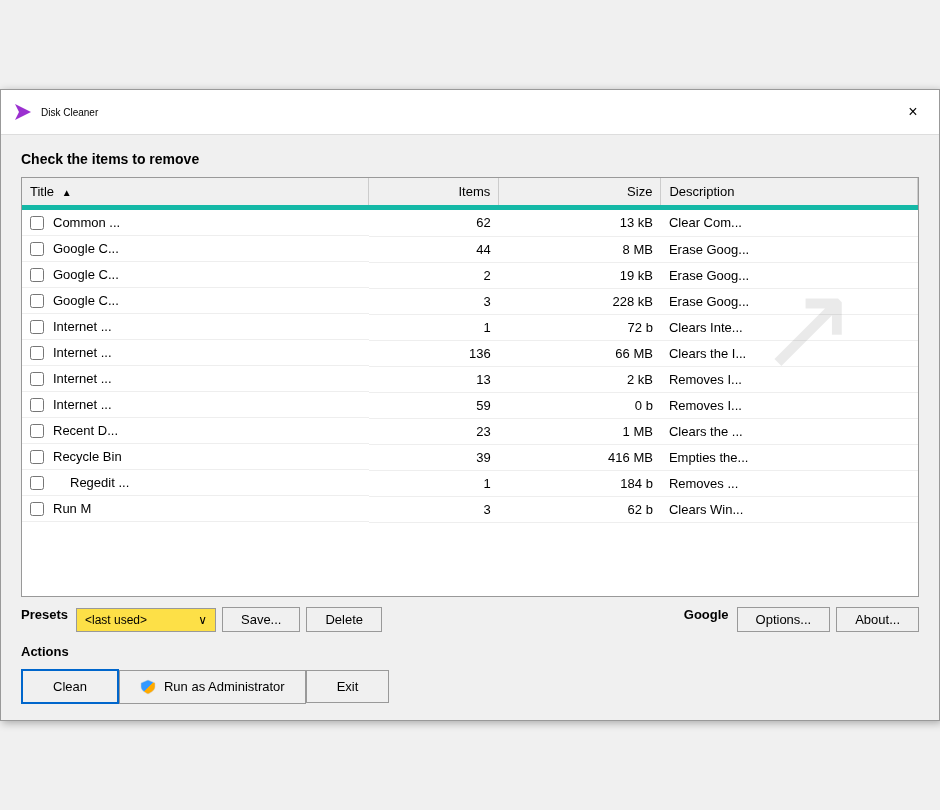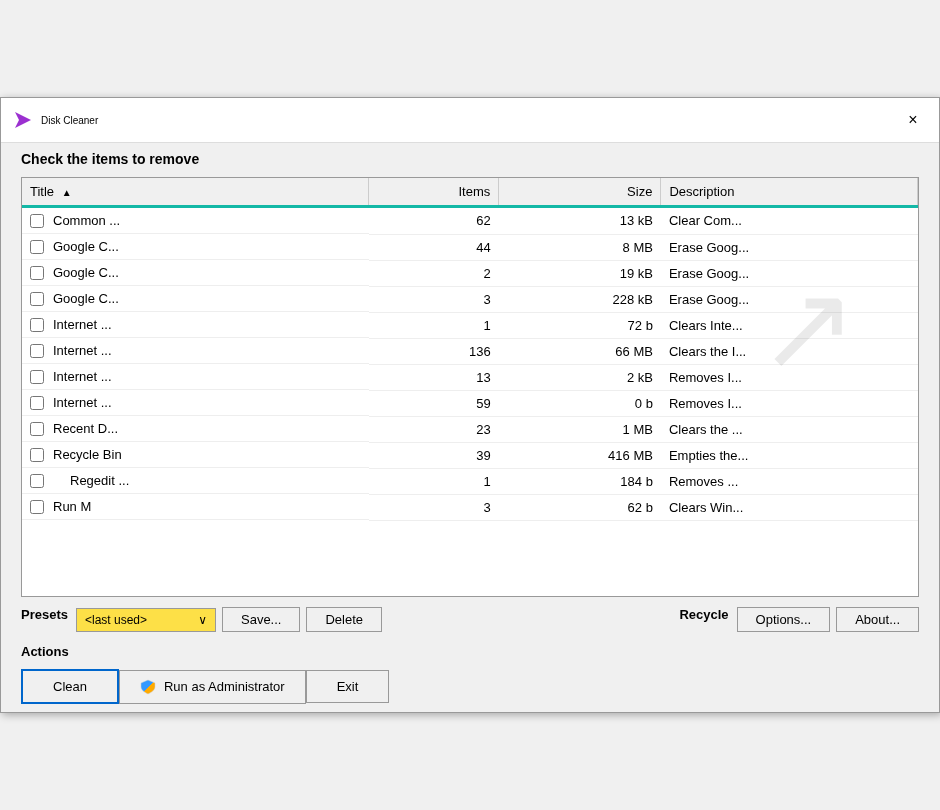--- a/index.html
+++ b/index.html
@@ -58,21 +58,21 @@
       border: none;
       cursor: pointer;
       font-size: 16px;
       color: #000;
       display: flex;
       align-items: center;
       justify-content: center;
     }
 
     .content {
-      padding: 8px 20px;
+      padding: 16px 20px;
     }
 
     .section-title {
       font-weight: bold;
       font-size: 14px;
       margin-bottom: 10px;
       color: #000;
     }
 
     .table-container {
@@ -95,21 +95,21 @@
     }
 
     thead {
       position: sticky;
       top: 0;
       background: #f0f0f0;
       z-index: 2;
     }
 
     thead tr {
-      border-bottom: 3px solid #14b8a6;
+      border-bottom: 5px solid #14b8a6;
     }
 
     th {
       padding: 6px 8px;
       text-align: left;
       font-weight: normal;
       font-size: 13px;
       border-right: 1px solid #ccc;
       background: #f0f0f0;
       white-space: nowrap;
@@ -434,21 +434,21 @@
             <div class="dropdown-select">
               <span>&lt;last used&gt;</span>
               <span>∨</span>
             </div>
             <button class="btn">Save...</button>
             <button class="btn">Delete</button>
           </div>
         </div>
 
         <div class="program-group">
-          <div class="group-label">Recycle</div>
+          <div class="group-label">Google</div>
           <div class="group-controls">
             <button class="btn">Options...</button>
             <button class="btn">About...</button>
           </div>
         </div>
       </div>
 
       <div class="actions-section">
         <div class="group-label">Actions</div>
         <div class="actions-row">

